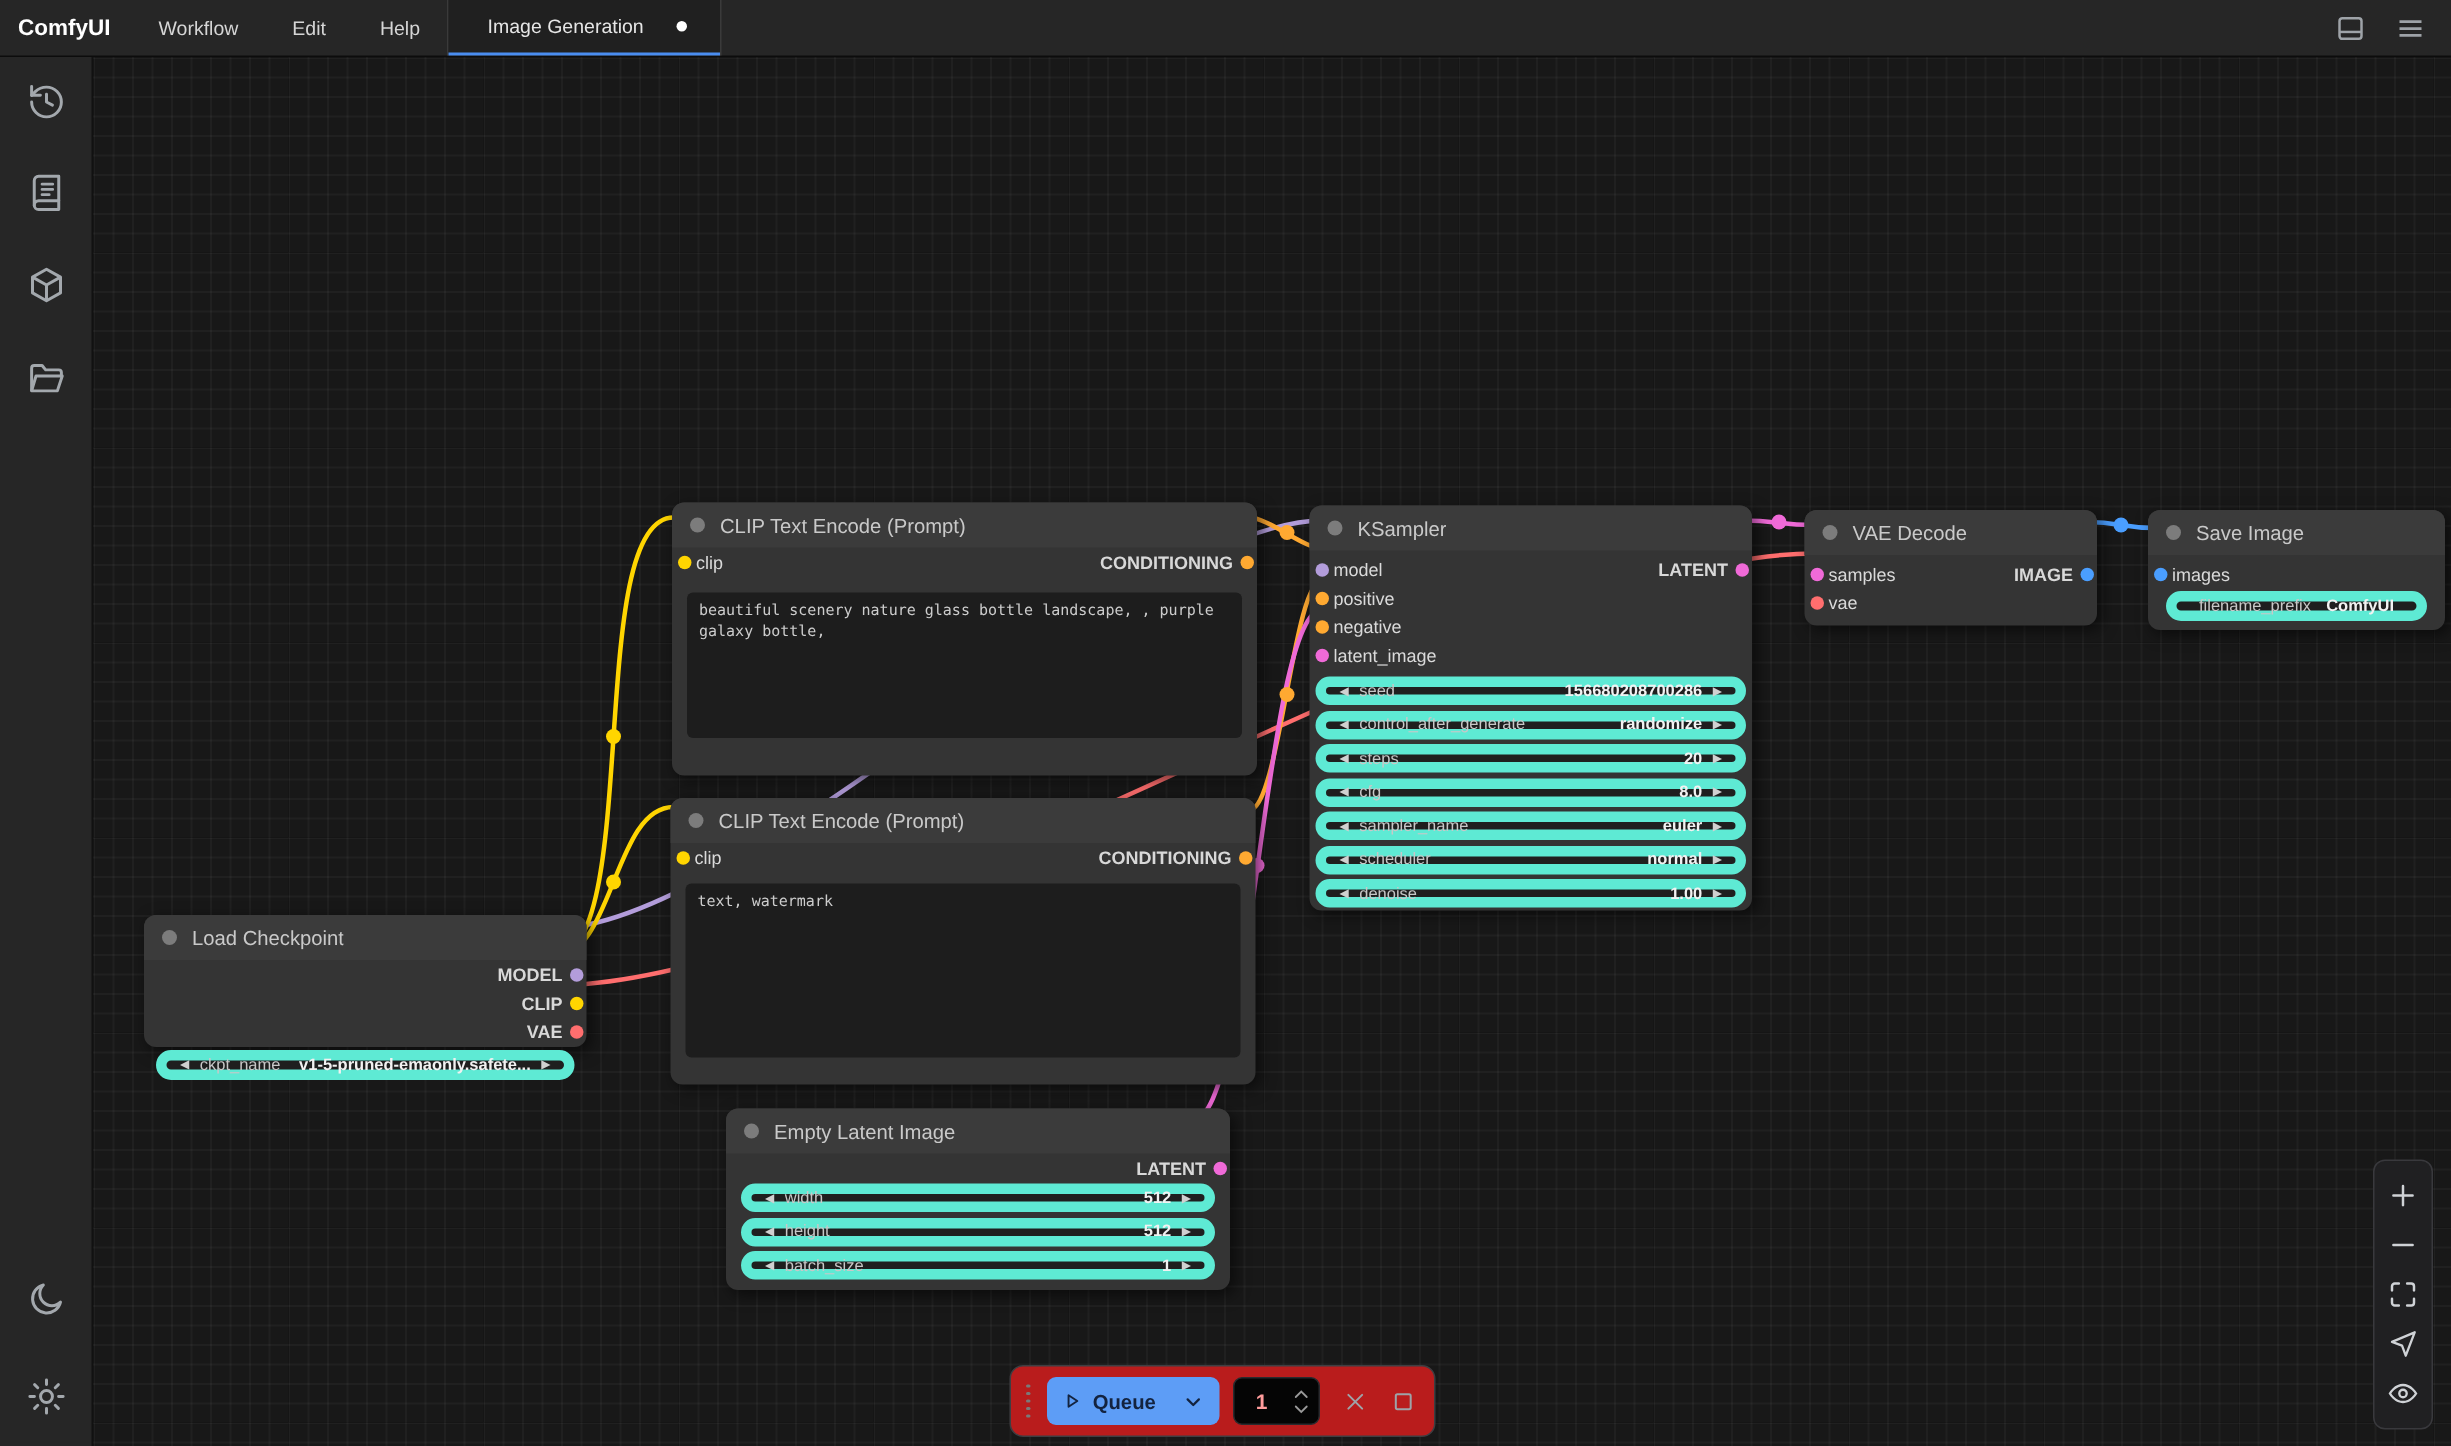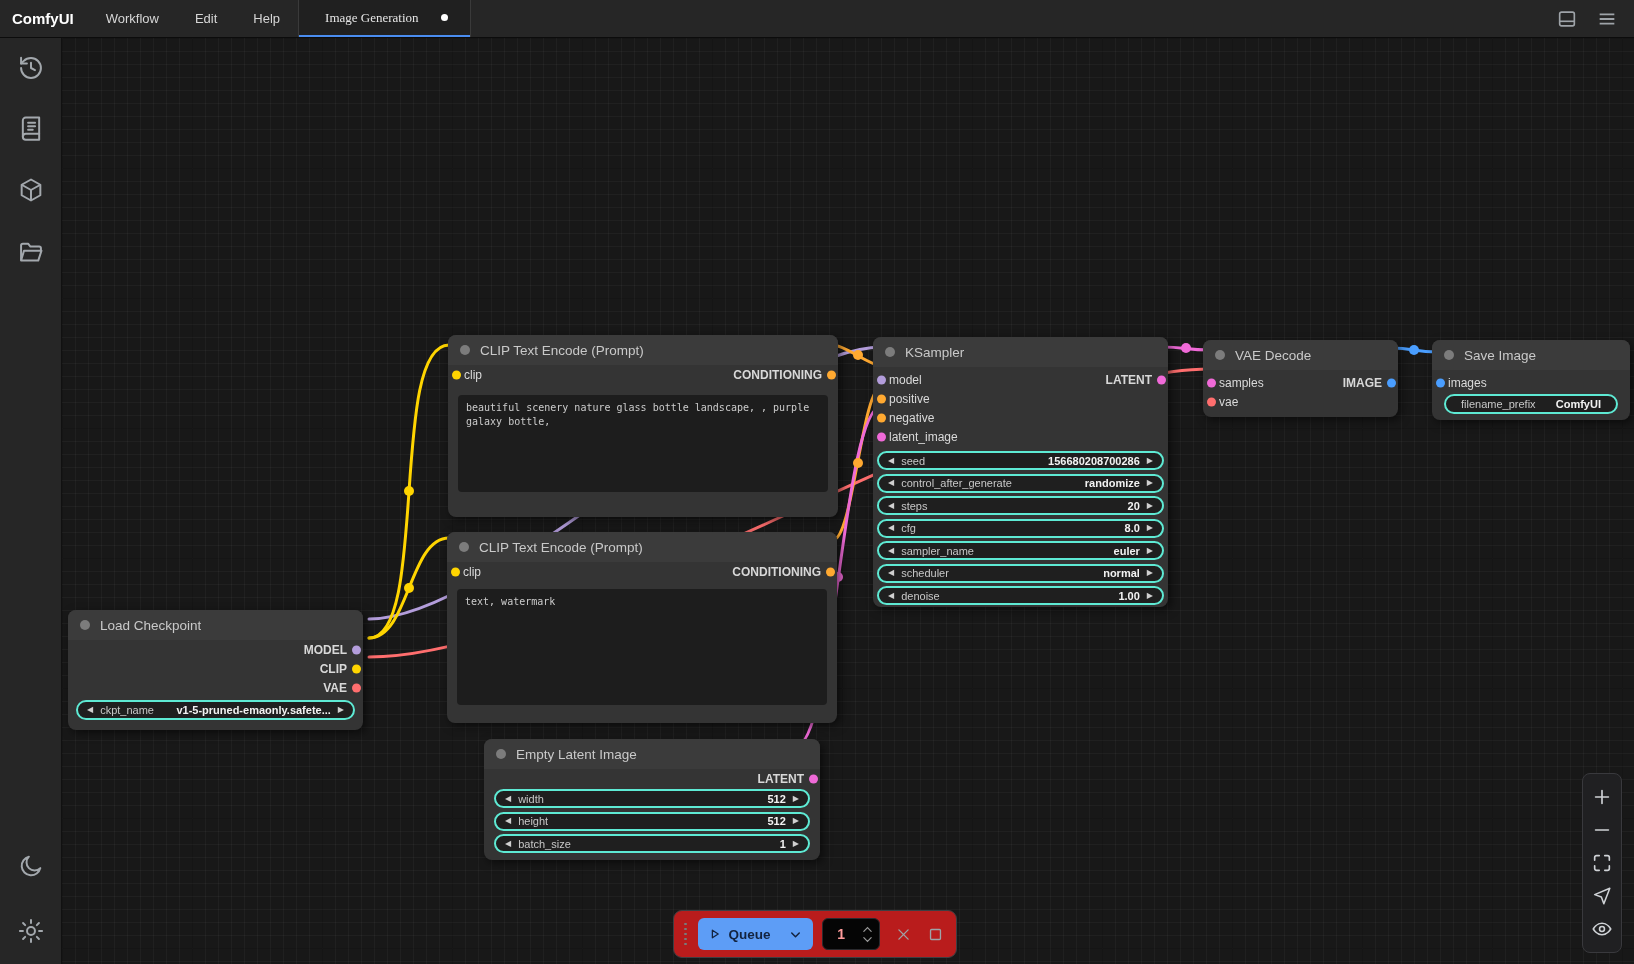--- a/index.html
+++ b/index.html
@@ -7,21 +7,21 @@
     font-family:"Liberation Sans", sans-serif; }
   .app { position:relative; width:1634px; height:964px; }
 
   
   .menubar { position:absolute; left:0; top:0; width:1634px; height:38px;
     background:#262626; border-bottom:1px solid #0c0c0c; display:flex; align-items:stretch; z-index:10; }
   .logo { color:#fff; font-weight:bold; font-size:15px; display:flex; align-items:center; padding:0 14px 0 12px; }
   .menu-item { color:#d6d6d6; font-size:13px; display:flex; align-items:center; padding:0 18px; cursor:pointer; }
   .tab-sep { width:1px; background:#3a3a3a; }
   .wf-tab { position:relative; background:#202020; display:flex; align-items:center; gap:22px;
-    padding:0 22px 0 26px; border-bottom:2px solid #4a8df0; min-width:168px;font-family:Liberation Serif, serif; }
+    padding:0 22px 0 26px; border-bottom:2px solid #4a8df0; min-width:168px; }
   .wf-tab-label { color:#e6e6e6; font-size:13px; }
   .unsaved-dot { width:7px; height:7px; border-radius:50%; background:#fff; }
   .menubar-right { margin-left:auto; display:flex; align-items:center; gap:18px; padding-right:16px; }
   .mb-icon { width:22px; height:22px; color:#9ea3a8; display:flex; align-items:center; cursor:pointer; }
 
   
   .sidebar { position:absolute; left:0; top:38px; width:62px; height:926px; background:#262626;
     border-right:1px solid #111; z-index:9; }
   .sb-icon { position:absolute; left:50%; transform:translate(-50%,-50%); width:28px; height:28px;
     color:#a3a8ad; cursor:pointer; }
@@ -54,21 +54,21 @@
   .slots { padding-top:0; }
   .slot-row { position:relative; height:19px; display:flex; align-items:center; padding:0 16px; }
   .in-label { color:#dadada; font-size:12px; }
   .out-label { color:#d8d8d8; font-size:12px; font-weight:bold; margin-left:auto; }
   .dot { position:absolute; top:50%; transform:translateY(-50%); width:9px; height:9px; border-radius:50%; }
   .dot.in { left:4px; } .dot.out { right:2px; }
   .c-model { background:#b39ddb; } .c-clip { background:#ffd500; } .c-vae { background:#ff6e6e; }
   .c-cond { background:#ffa931; } .c-latent { background:#f06ad8; } .c-image { background:#4a9eff; }
 
   .widgets { display:flex; flex-direction:column; gap:3.5px; padding:0 4px; }
-  .widget { height:19px; flex:none; background:#1f1f1f; border:2px solid #5eead4; border-radius:10px;
+  .widget { height:19px; flex:none; background:#1f1f1f; border:7px solid #5eead4; border-radius:10px;
     display:flex; align-items:center; padding:0 9px; gap:7px; cursor:pointer; }
   .w-arrow { color:#d0d0d0; font-size:8px; line-height:1; flex:none; }
   .w-arrow.l::before { content:"\25C0"; }
   .w-arrow.r::before { content:"\25B6"; }
   .w-name { color:#c8c8c8; font-size:11px; flex:1; white-space:nowrap; overflow:hidden; }
   .w-value { color:#f2f2f2; font-size:11px; font-weight:bold; white-space:nowrap; margin-left:auto; }
 
   .prompt-box { background:#1d1d1d; border-radius:4px; margin:0 10px; padding:6px 8px;
     font-family:"DejaVu Sans Mono", monospace; font-size:10px; color:#cccccc; line-height:1.35;
     overflow:hidden; white-space:pre-wrap; cursor:text; }
@@ -118,21 +118,21 @@
     <circle class="f-model" cx="625" cy="483" r="5"></circle>
     <circle class="f-clip" cx="409" cy="491" r="5"></circle>
     <circle class="f-clip" cx="409" cy="588" r="5"></circle>
     <circle class="f-cond" cx="858" cy="355" r="5"></circle>
     <circle class="f-cond" cx="858" cy="463" r="5"></circle>
     <circle class="f-latent" cx="838" cy="577" r="5"></circle>
     <circle class="f-latent" cx="1186" cy="348" r="5"></circle>
     <circle class="f-image" cx="1414" cy="350" r="5"></circle>
   </svg>
 
-  <div class="node" style="left:68px; top:578px; width:295px; height:120px;">
+  <div class="node" style="left:96px; top:578px; width:295px; height:88px;">
     <div class="node-header">
       <span class="collapse-dot"></span>
       <span class="node-title">Load Checkpoint</span>
     </div>
     <div class="slots">
       <div class="slot-row">
         <span class="out-label">MODEL</span>
         <span class="dot out c-model"></span>
       </div>
       <div class="slot-row">

